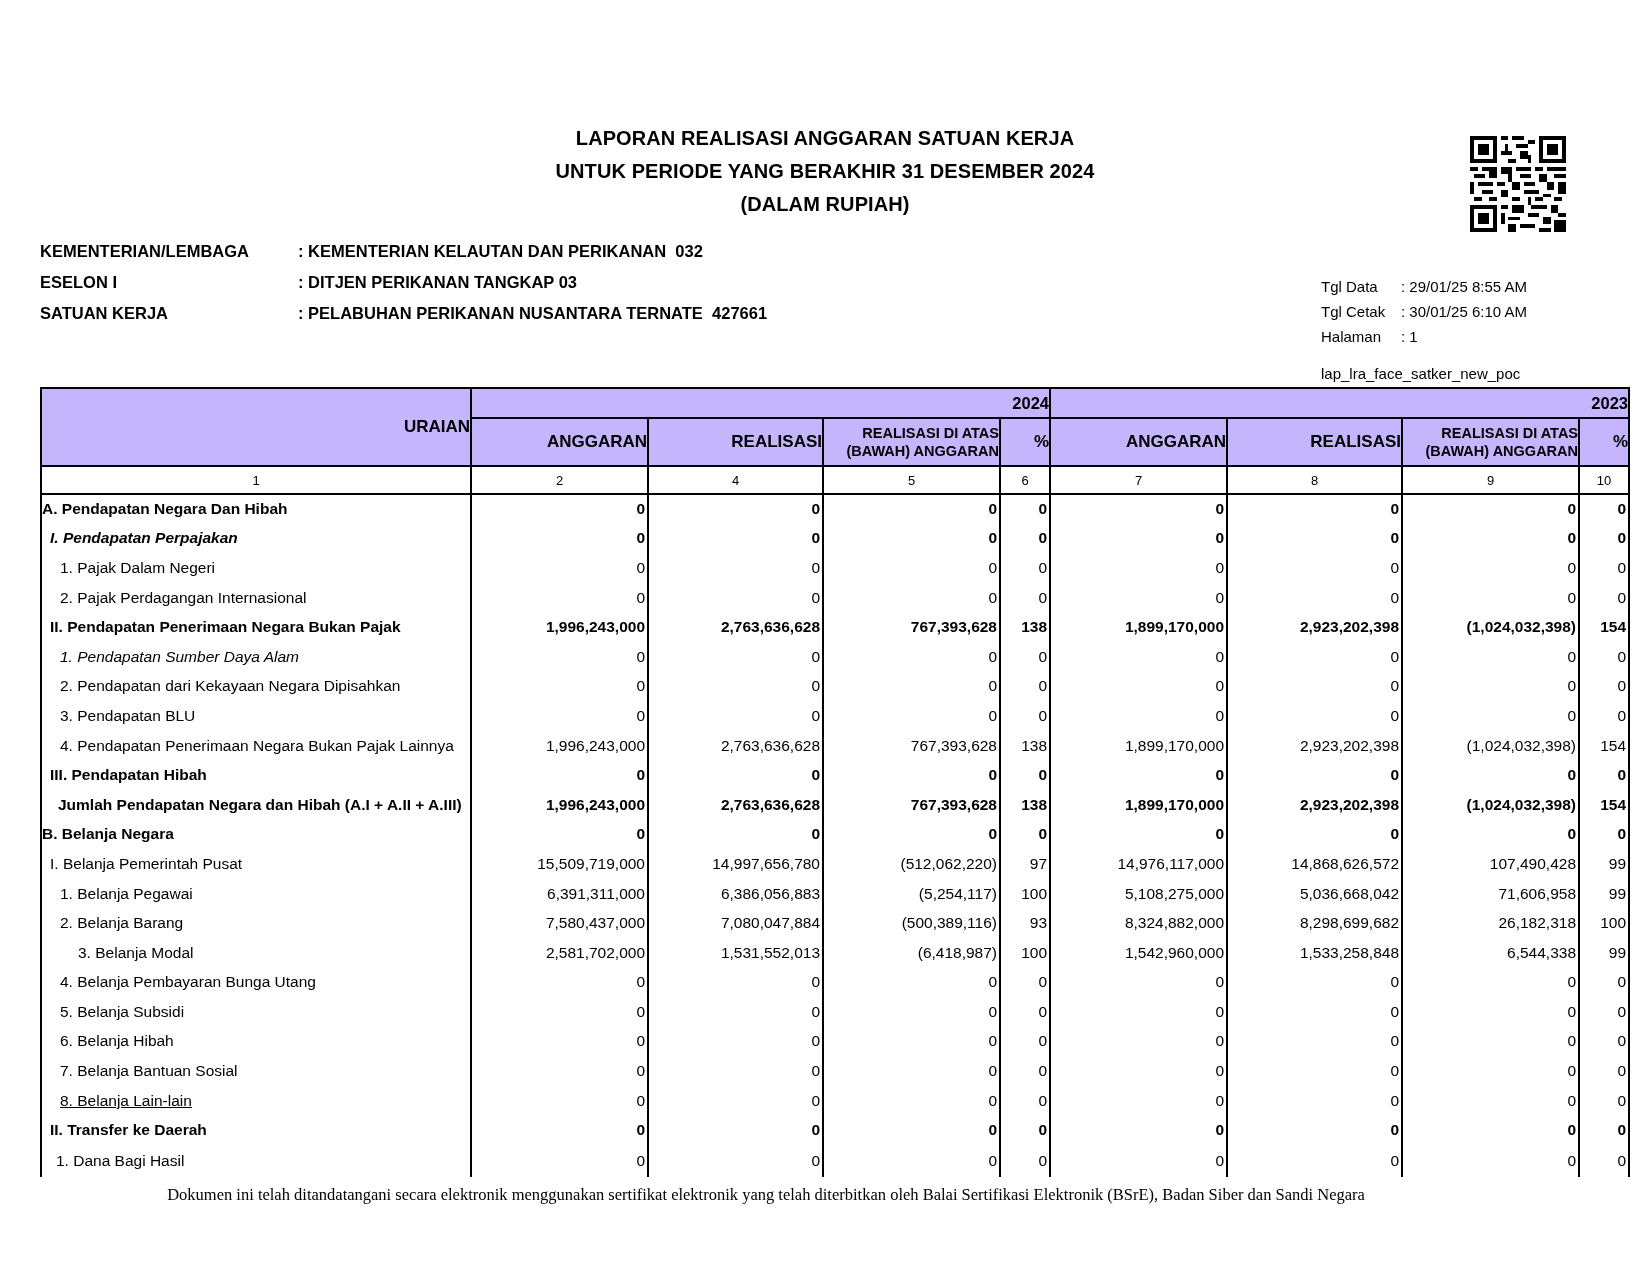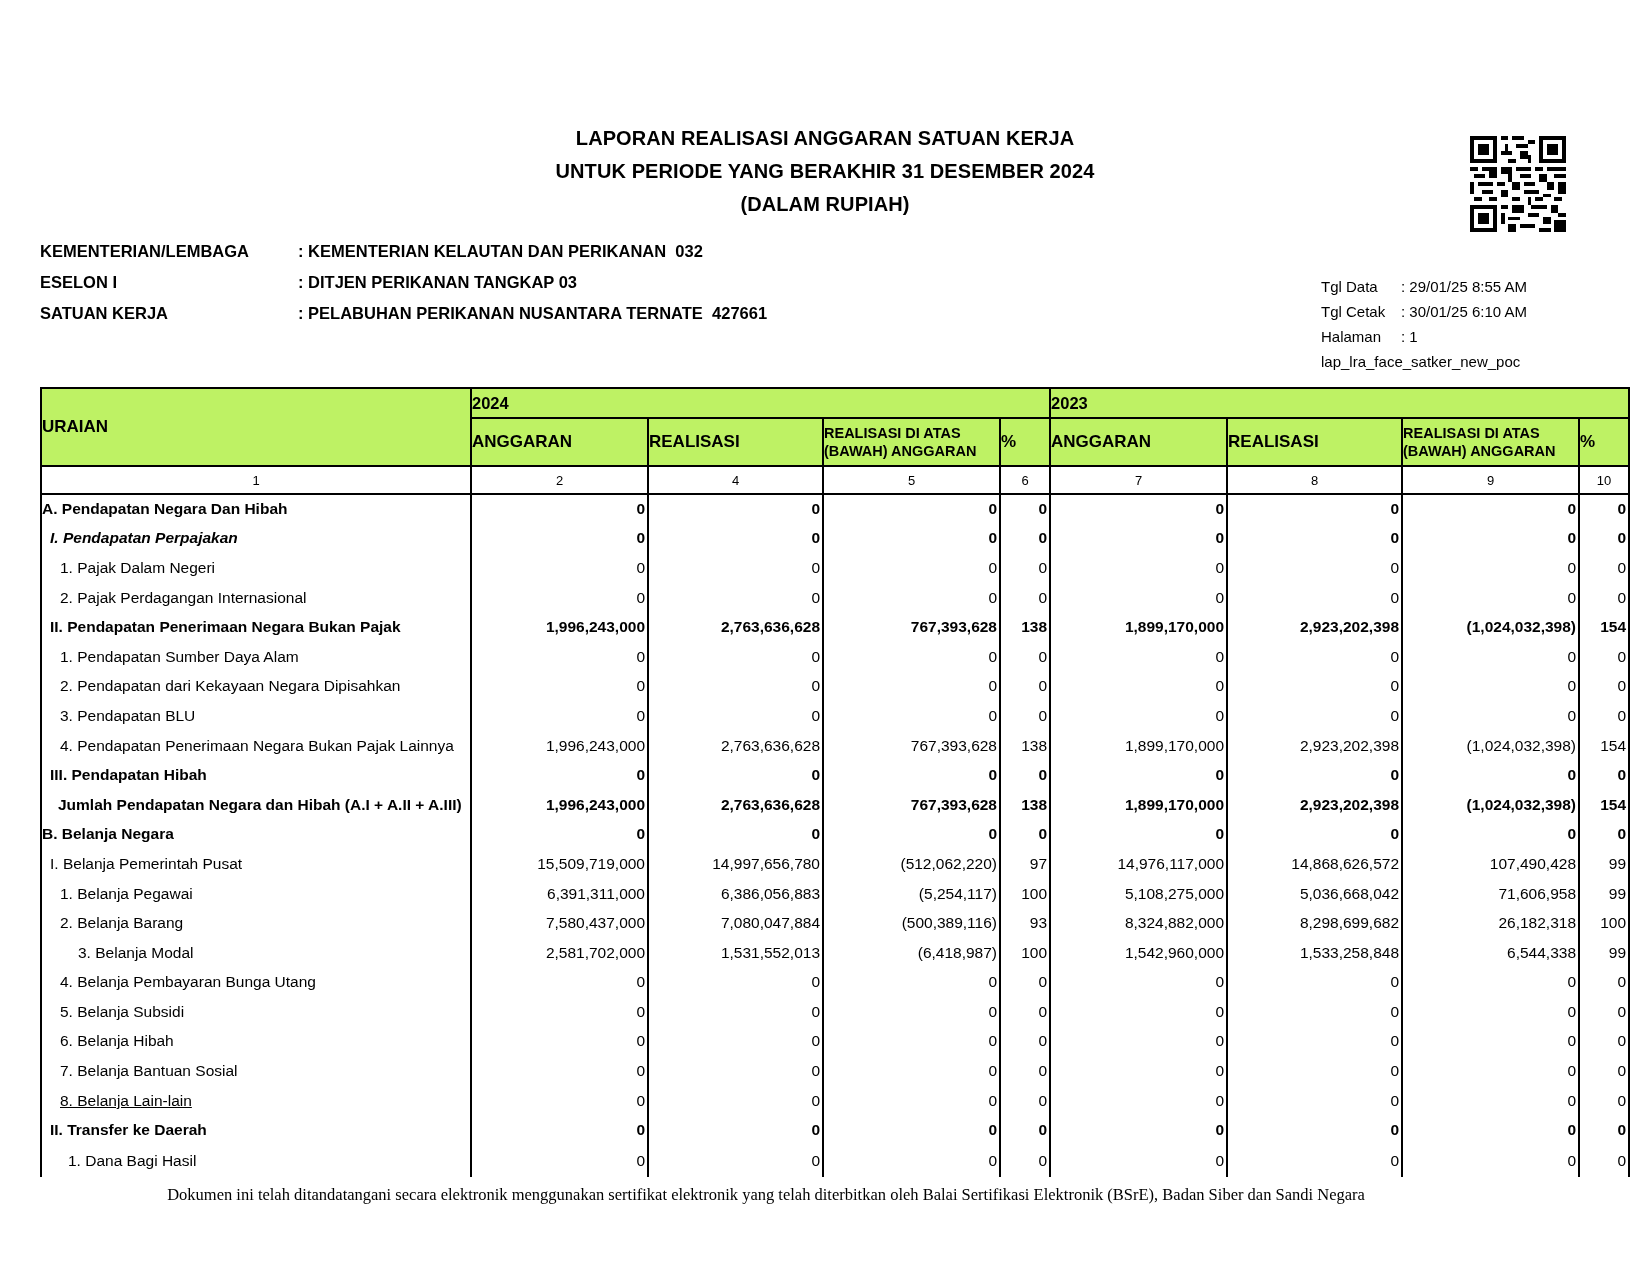--- a/index.html
+++ b/index.html
@@ -12,25 +12,25 @@
   .qr { position: absolute; left: 1470px; top: 136px; width: 96px; height: 96px; }
 
   .meta-left { position: absolute; left: 40px; top: 236px; }
   .meta-row { display: flex; font-weight: bold; font-size: 16.5px; height: 31px; align-items: center; }
   .meta-label { width: 258px; }
   .meta-value { white-space: pre; }
 
   .meta-right { position: absolute; left: 1321px; top: 274px; font-size: 15px; }
   .mr-row { display: flex; height: 25px; align-items: center; }
   .mr-label { width: 80px; }
-  .mr-code { margin-top: 4px; font-size: 15px; }
+  .mr-code { margin-top: 16px; font-size: 15px; }
 
   table.lra { position: absolute; left: 40px; top: 387px; border-collapse: collapse; table-layout: fixed; width: 1588px; }
   table.lra th, table.lra td { border-left: 2px solid #000; border-right: 2px solid #000; }
-  table.lra thead th { background: #bef264; font-weight: bold; text-align: left; border: 2px solid #000; margin-top: 20px; }
+  table.lra thead th { background: #c4b5fd; font-weight: bold; text-align: right; border: 2px solid #000; margin-top: 20px; }
   th.uraian-h { font-size: 17px; }
   th.year-h { font-size: 16.5px; height: 30px; }
   th.col-h { font-size: 17px; height: 48px; }
   th.col-h.small { font-size: 14.5px; line-height: 18px; }
   tr.colnum td { text-align: center; font-size: 13px; height: 28px; border-top: 2px solid #000; border-bottom: 2px solid #000; background: #fff; }
   tbody tr.data-row td { font-size: 15.5px; height: 29.6px; white-space: nowrap; }
   tbody tr.data-row td.num { text-align: right; padding-right: 2px; }
   tbody tr.data-row td.lbl { text-align: left; overflow: hidden; }
   tbody tr.bold td { font-weight: bold; }
   tbody tr.last td { height: 32px; }
@@ -233,21 +233,21 @@
         <td class="num">1,996,243,000</td>
         <td class="num">2,763,636,628</td>
         <td class="num">767,393,628</td>
         <td class="num">138</td>
         <td class="num">1,899,170,000</td>
         <td class="num">2,923,202,398</td>
         <td class="num">(1,024,032,398)</td>
         <td class="num">154</td>
       </tr>
       <tr class="data-row">
-        <td class="lbl" style="padding-left: 18px;">1. Pendapatan Sumber Daya Alam</td>
+        <td class="lbl" style="padding-left: 18px; font-style: italic;">1. Pendapatan Sumber Daya Alam</td>
         <td class="num">0</td>
         <td class="num">0</td>
         <td class="num">0</td>
         <td class="num">0</td>
         <td class="num">0</td>
         <td class="num">0</td>
         <td class="num">0</td>
         <td class="num">0</td>
       </tr>
       <tr class="data-row">
@@ -420,21 +420,21 @@
         <td class="num">0</td>
         <td class="num">0</td>
         <td class="num">0</td>
         <td class="num">0</td>
         <td class="num">0</td>
         <td class="num">0</td>
         <td class="num">0</td>
         <td class="num">0</td>
       </tr>
       <tr class="data-row last">
-        <td class="lbl" style="padding-left: 26px; margin-top: 6px;">1. Dana Bagi Hasil</td>
+        <td class="lbl" style="padding-left: 14px; margin-top: 6px;">1. Dana Bagi Hasil</td>
         <td class="num">0</td>
         <td class="num">0</td>
         <td class="num">0</td>
         <td class="num">0</td>
         <td class="num">0</td>
         <td class="num">0</td>
         <td class="num">0</td>
         <td class="num">0</td>
       </tr>
     </tbody>

